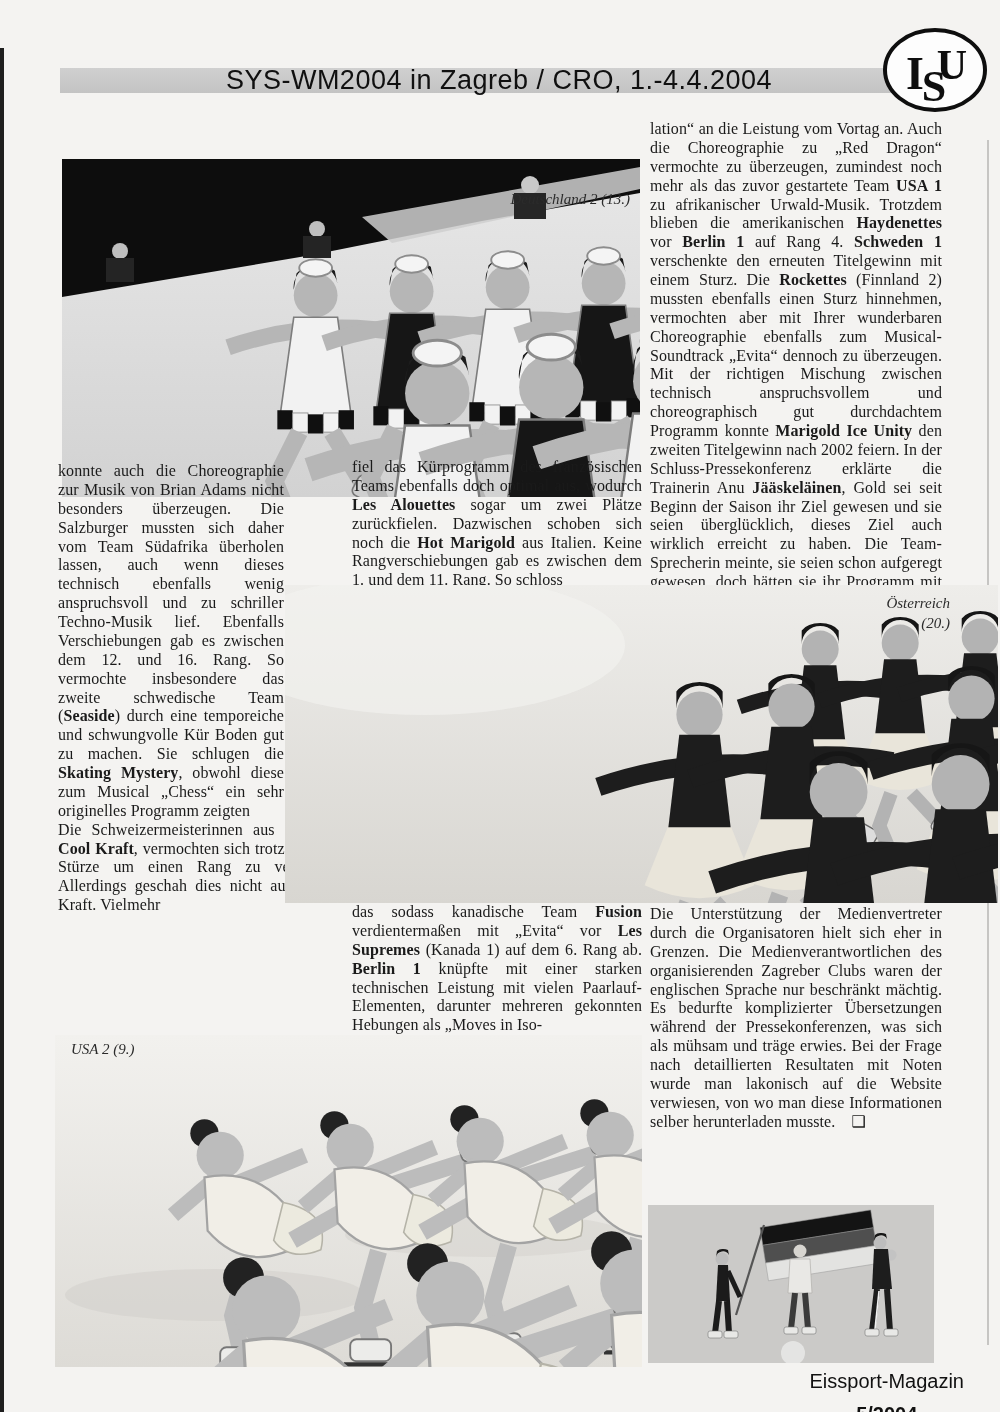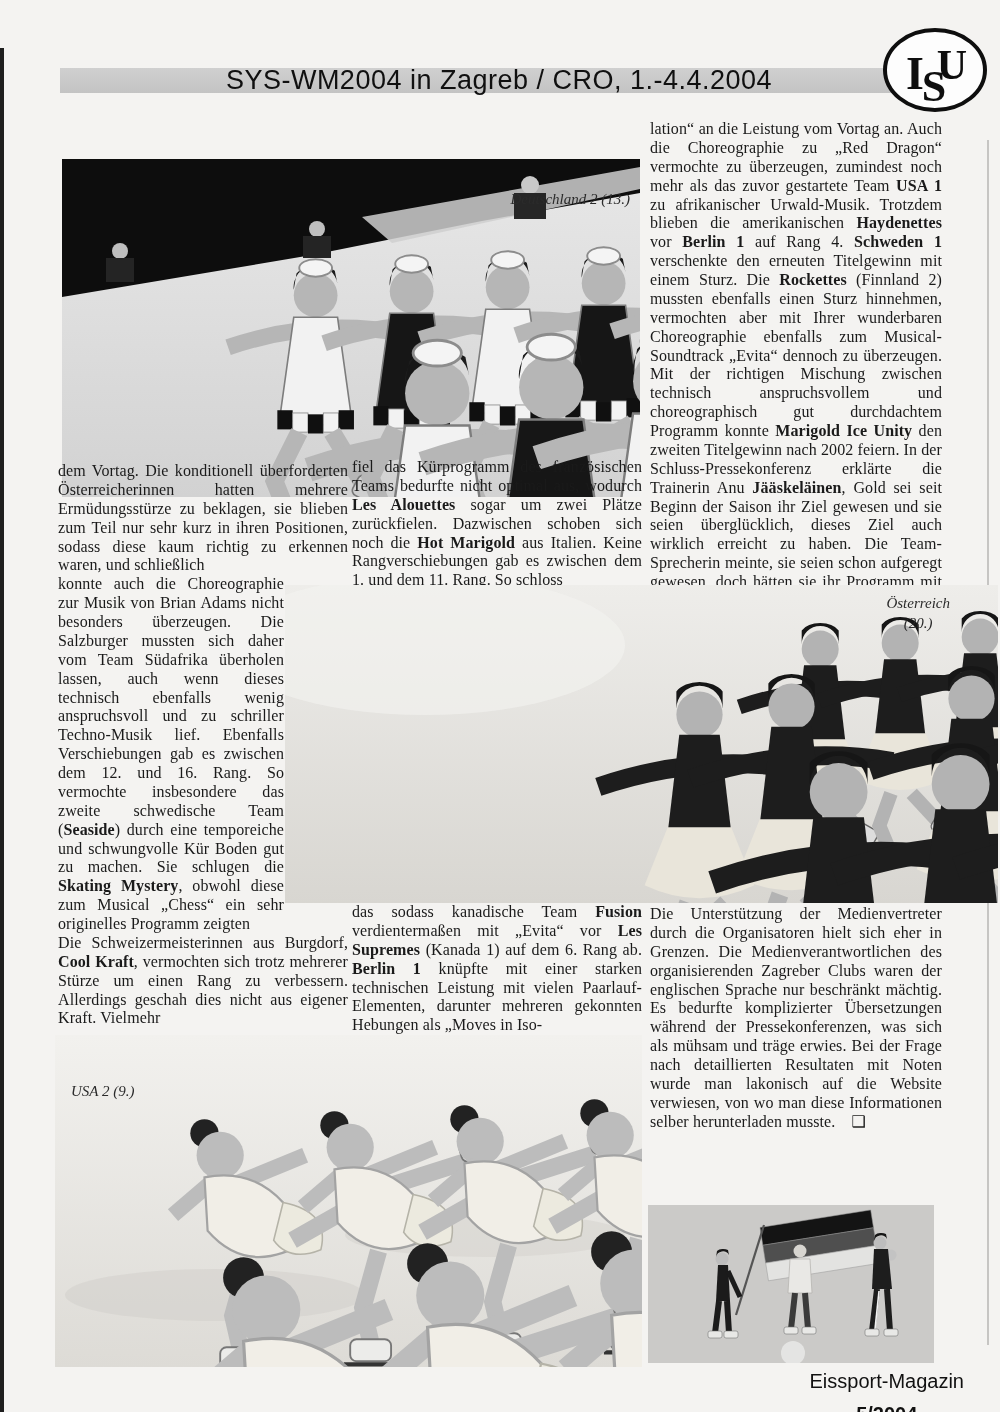--- a/index.html
+++ b/index.html
@@ -21,21 +21,21 @@
     font-family:"Liberation Sans", sans-serif;font-size:27px;color:#101010;letter-spacing:.5px;
   }
   .isu{position:absolute;left:882px;top:27px;width:106px;height:86px;}
 
   .photo{position:absolute;overflow:hidden;}
   .photo svg{display:block;}
   .caption{
     position:absolute;font-style:italic;font-size:15px;color:#2b2b2b;
     font-family:"Liberation Serif", serif;white-space:nowrap;
   }
-  .caption.right2{text-align:center;line-height:20px;}
+  .caption.right2{text-align:right;line-height:20px;}
 
   .txt{
     position:absolute;font-size:16px;line-height:1.18;text-align:justify;
     letter-spacing:.1px;
   }
   .txt p{margin:0;}
   .txt .b{font-weight:bold;}
 
   #col1{left:58px;top:462px;width:290px;}
   #col1 .narrow{width:226px;}
@@ -160,27 +160,26 @@
         <use href="#skTop" transform="translate(128,172) scale(1.25)" style="color:#161616"></use>
         <use href="#skTop" transform="translate(242,166) scale(1.25)" style="color:#f2f2f2"></use>
         <use href="#skTop" transform="translate(356,160) scale(1.25)" style="color:#161616"></use>
         <use href="#skTop" transform="translate(470,156) scale(1.25)" style="color:#f2f2f2"></use>
       </g>
     </svg>
     <span class="caption" style="right:10px;top:32px;">Deutschland 2 (13.)</span>
   </div>
 
   <div class="txt" id="col1">
-    <p><span>dem Vortag. Die konditionell überforderten Österreicherinnen hatten mehrere Ermüdungsstürze zu beklagen, sie blieben zum Teil nur sehr kurz in ihren Positionen, sodass diese kaum richtig zu erkennen waren, und schließlich</span></p>
     <p class="narrow"><span>konnte auch die Choreographie zur Musik von Brian Adams nicht besonders überzeugen. Die Salzburger mussten sich daher vom Team Südafrika überholen lassen, auch wenn dieses technisch ebenfalls wenig anspruchsvoll und zu schriller Techno-Musik lief. Ebenfalls Verschiebungen gab es zwischen dem 12. und 16. Rang. So vermochte insbesondere das zweite schwedische Team (</span><span class="b">Seaside</span><span>) durch eine temporeiche und schwungvolle Kür Boden gut zu machen. Sie schlugen die </span><span class="b">Skating Mystery</span><span>, obwohl diese zum Musical „Chess“ ein sehr originelles Programm zeigten</span></p>
     <p><span>Die Schweizermeisterinnen aus Burgdorf, </span><span class="b">Cool Kraft</span><span>, vermochten sich trotz mehrerer Stürze um einen Rang zu verbessern. Allerdings geschah dies nicht aus eigener Kraft. Vielmehr</span></p>
   </div>
 
   <div class="txt" id="col2-top">
-    <p><span>fiel das Kürprogramm des französischen Teams bedurfte nicht optimal aus, wodurch </span><span class="b">Les Alouettes</span><span> sogar um zwei Plätze zurückfielen. Dazwischen schoben sich noch die </span><span class="b">Hot Marigold</span><span> aus Italien. Keine Rangverschiebungen gab es zwischen dem 1. und dem 11. Rang. So schloss</span></p>
+    <p><span>fiel das Kürprogramm des französischen Teams ebenfalls doch optimal aus, wodurch </span><span class="b">Les Alouettes</span><span> sogar um zwei Plätze zurückfielen. Dazwischen schoben sich noch die </span><span class="b">Hot Marigold</span><span> aus Italien. Keine Rangverschiebungen gab es zwischen dem 1. und dem 11. Rang. So schloss</span></p>
   </div>
 
   <div class="photo" id="photo-mid">
     <svg width="713" height="318" viewBox="0 0 713 318">
       <defs>
         <linearGradient id="iceMid" x1="0" y1="0" x2="0" y2="1">
           <stop offset="0" stop-color="#eeedea"></stop>
             <stop offset="1" stop-color="#d8d6d1"></stop>
         </linearGradient>
       </defs>
@@ -240,21 +239,21 @@
         <use href="#skArab" transform="translate(160,40) scale(0.9)"></use>
         <use href="#skArab" transform="translate(290,34) scale(0.9)"></use>
         <use href="#skArab" transform="translate(420,28) scale(0.9)"></use>
       </g>
       <g>
         <use href="#skArab" transform="translate(16,170) scale(1.3)"></use>
         <use href="#skArab" transform="translate(200,156) scale(1.3)"></use>
         <use href="#skArab" transform="translate(384,144) scale(1.3)"></use>
       </g>
     </svg>
-    <span class="caption" style="left:16px;top:6px;margin-top:42px;">USA 2 (9.)</span>
+    <span class="caption" style="left:16px;top:6px;">USA 2 (9.)</span>
   </div>
 
   <div class="photo" id="photo-flag">
     <svg width="286" height="158" viewBox="0 0 286 158">
       <rect width="286" height="158" fill="#cbcac8"></rect>
       <circle cx="145" cy="148" r="12" fill="#e9e9e7" opacity="0.85"></circle>
       <g transform="rotate(-9 115 22)">
         <rect x="112" y="22" width="112" height="18" fill="#141414" stroke="#8c8c8c" stroke-width="0.5"></rect>
         <rect x="112" y="40" width="112" height="18" fill="#4f4f4f" stroke="#8c8c8c" stroke-width="0.5"></rect>
         <rect x="112" y="58" width="112" height="18" fill="#e3e3e1" stroke="#9a9a9a" stroke-width="0.5"></rect>

